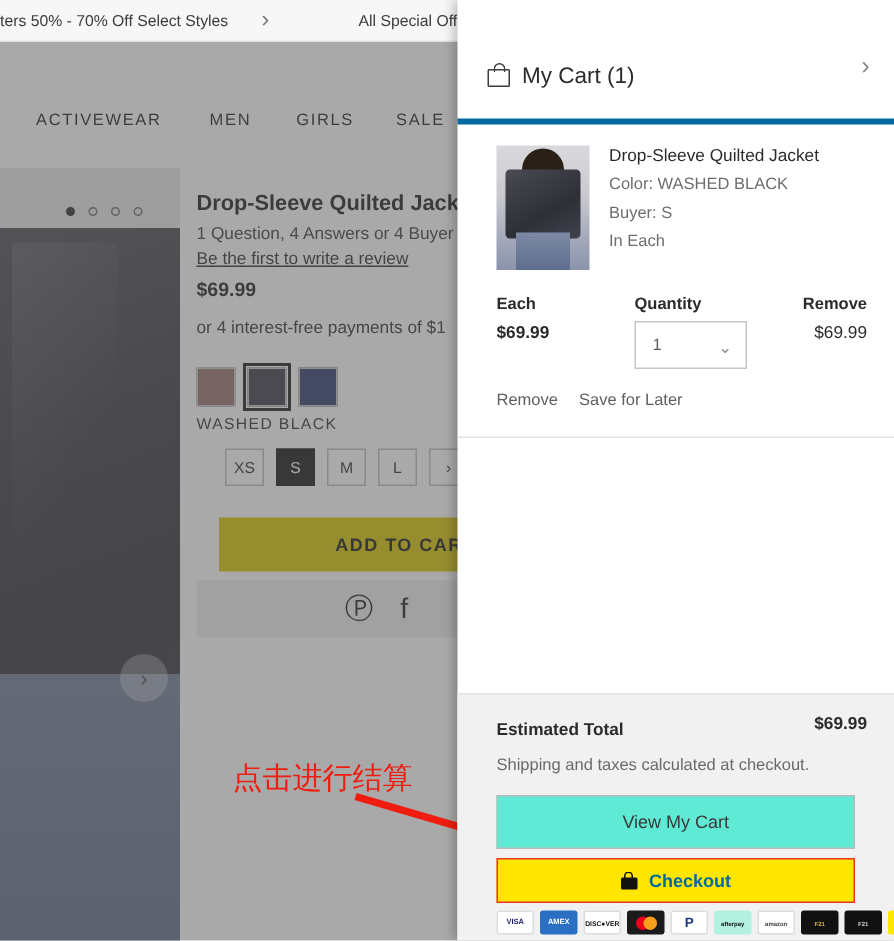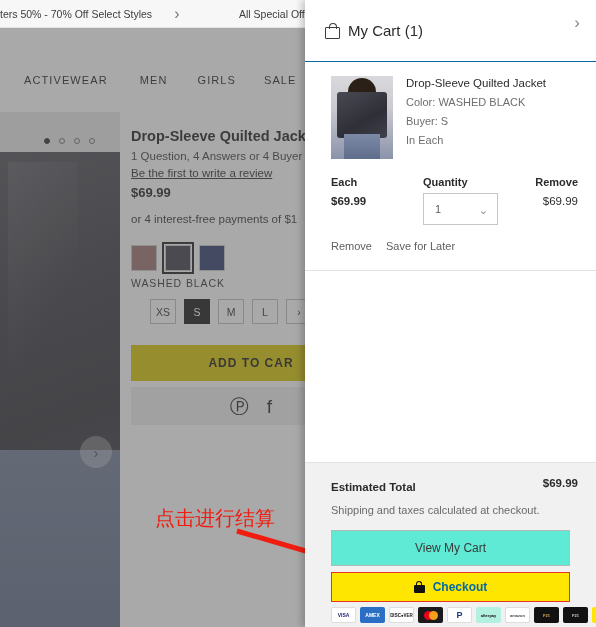--- a/index.html
+++ b/index.html
@@ -59,42 +59,42 @@
   .swatch { width: 26px; height: 26px; border: 1px solid #c9c9c9; }
   .swatch.sel { outline: 2px solid #1a1a1a; outline-offset: 1px; }
   .color-name { position: absolute; left: 131px; top: 277px; font-size: 10.5px; letter-spacing: .9px; color: #2e2e2e; }
 
   .sizes { position: absolute; left: 131px; top: 299px; display: flex; gap: 8px; padding-left: 19px; }
   .size { width: 26px; height: 25px; border: 1px solid #bdbdbd; display: flex; align-items: center; justify-content: center;
           font-size: 10.5px; color: #2b2b2b; background: #fff; }
   .size.sel { background: #141414; color: #fff; border-color: #141414; }
 
   .atc {
-    position: absolute; left: 131px; top: 345px; width: 240px; height: 36px; background: #d8c400;
+    position: absolute; left: 146px; top: 345px; width: 240px; height: 36px; background: #d8c400;
     display: flex; align-items: center; justify-content: center;
     font-size: 12px; font-weight: bold; letter-spacing: 1px; color: #141414;
   }
   .socials { position: absolute; left: 131px; top: 387px; width: 240px; height: 38px; background: #efefef;
              display: flex; align-items: center; justify-content: center; gap: 18px; }
   .soc { font-size: 19px; color: #1f1f1f; line-height: 1; }
 
   
   .dim { position: absolute; left: 0; top: 28px; width: 596px; height: 599px; background: rgba(90,90,90,.52); }
 
   
   .annot-text {
     position: absolute; left: 155px; top: 505px; font-size: 20px; color: #f01c10;
     font-family: "DejaVu Sans", sans-serif; white-space: nowrap;
   }
   .annot-svg { position: absolute; left: 0; top: 0; width: 596px; height: 627px; pointer-events: none; }
 
   
   .drawer { position: absolute; right: 0; top: 0; width: 291px; height: 627px; background: #ffffff;
             box-shadow: -3px 0 7px rgba(0,0,0,.22); }
-  .drawer-head { position: relative; height: 62px; border-bottom: 1px solid #0369a1; display: flex; align-items: center; }
+  .drawer-head { position: relative; height: 62px; border-bottom: 4px solid #0369a1; display: flex; align-items: center; margin-top: 21px; }
   .bag-icon { margin-left: 20px; width: 15px; height: 16px; position: relative; }
   .bag-icon .body { position: absolute; left: 0; bottom: 0; width: 15px; height: 12px; border: 1.4px solid #3c3c3c; border-radius: 1px; }
   .bag-icon .handle { position: absolute; left: 3.5px; top: 0; width: 8px; height: 6px;
                       border: 1.4px solid #3c3c3c; border-bottom: none; border-radius: 4px 4px 0 0; }
   .cart-title { margin-left: 8px; font-size: 15px; color: #2b2b2b; }
   .drawer-close { position: absolute; right: 6px; top: 10px; width: 26px; height: 26px;
                   display: flex; align-items: center; justify-content: center; color: #8a8a8a; font-size: 17px; }
 
   .item { display: flex; padding: 14px 18px 0 26px; }
   .thumb { width: 62px; height: 83px; flex: none; overflow: hidden;

